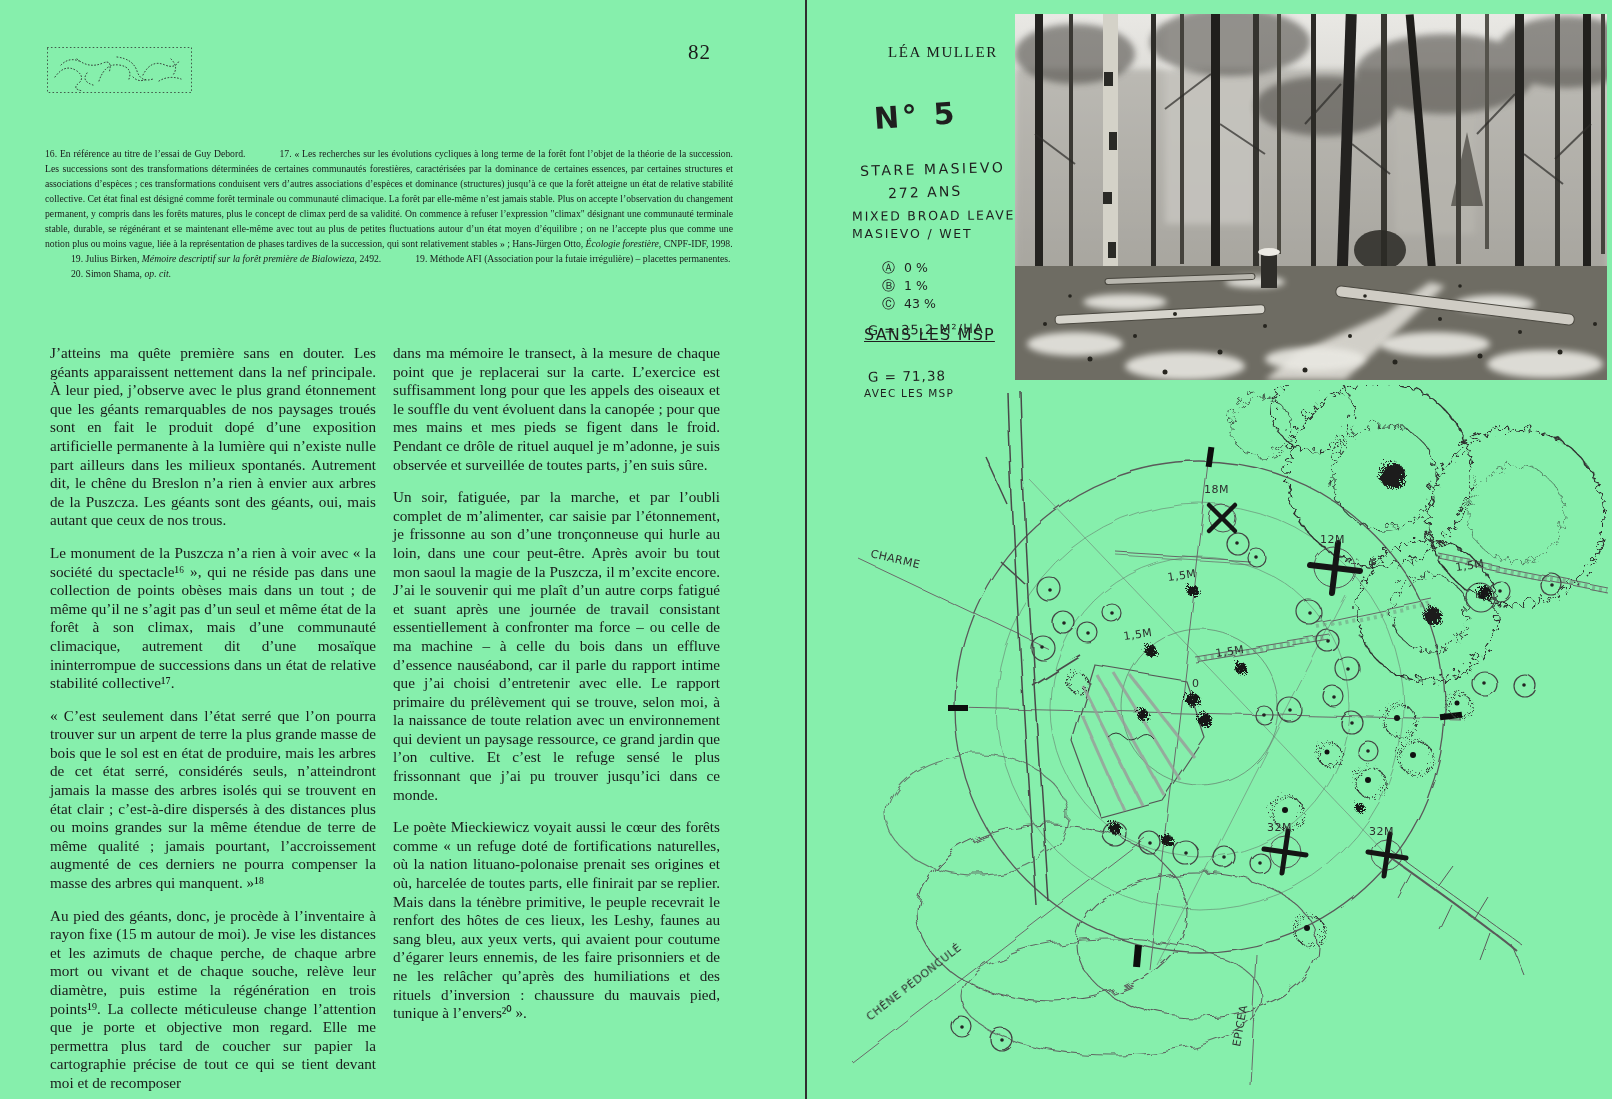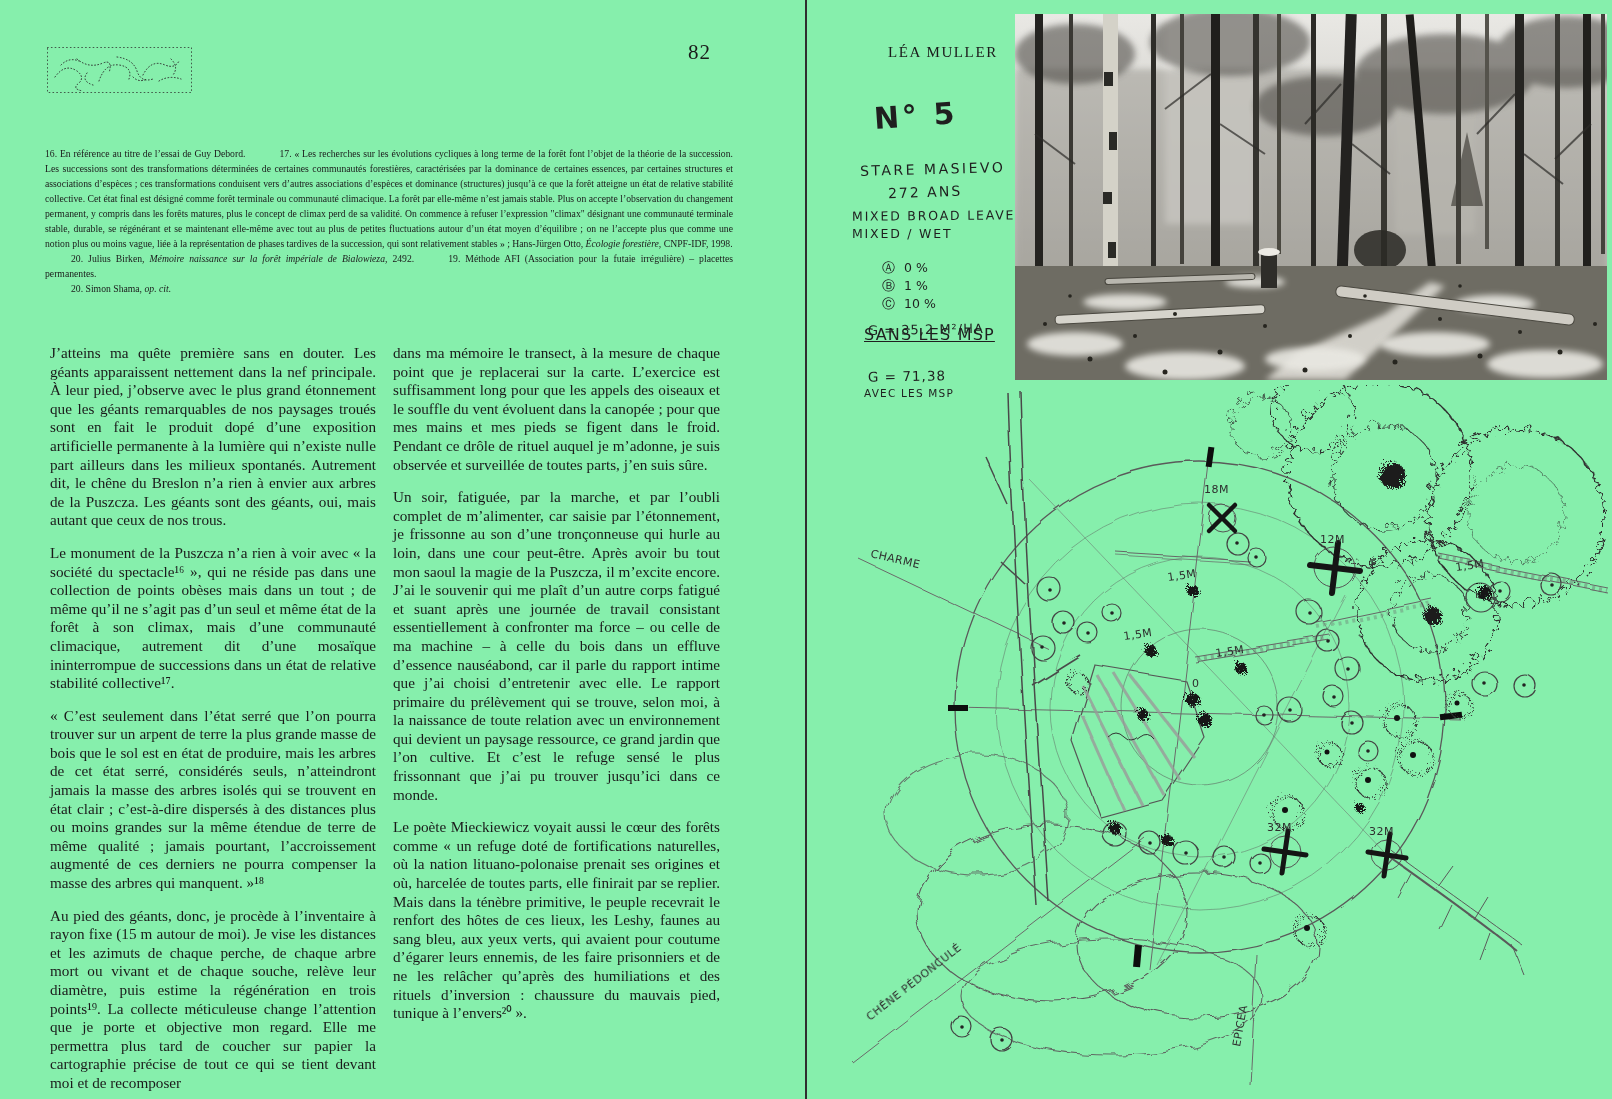--- a/index.html
+++ b/index.html
@@ -62,21 +62,21 @@
       <path d="M124,12 q8,8 2,16"></path>
       <path d="M86,30 q6,6 14,2"></path>
     </g>
   </svg>
 
   <div class="pageno">82</div>
 
 
   <div class="footnotes">
     <p><span>16. En référence au titre de l’essai de Guy Debord.</span><span class="fnsp"></span><span>17. « Les recherches sur les évolutions cycliques à long terme de la forêt font l’objet de la théorie de la succession. Les successions sont des transformations déterminées de certaines communautés forestières, caractérisées par la dominance de certaines essences, par certaines structures et associations d’espèces ; ces transformations conduisent vers d’autres associations d’espèces et dominance (structures) jusqu’à ce que la forêt atteigne un état de relative stabilité collective. Cet état final est désigné comme forêt terminale ou communauté climacique. La forêt par elle-même n’est jamais stable. Plus on accepte l’observation du changement permanent, y compris dans les forêts matures, plus le concept de climax perd de sa validité. On commence à refuser l’expression "climax" désignant une communauté terminale stable, durable, se régénérant et se maintenant elle-même avec tout au plus de petites fluctuations autour d’un état moyen d’équilibre ; on ne l’accepte plus que comme une notion plus ou moins vague, liée à la représentation de phases tardives de la succession, qui sont relativement stables » ; Hans-Jürgen Otto, </span><i>Écologie forestière</i><span>, CNPF-IDF, 1998.</span></p>
-    <p class="ind"><span>20. Julius Birken, </span><i>Mémoire naissance sur la forêt impériale de Bialowieza</i><span>, 2492.</span><span class="fnsp"></span><span>19. Méthode AFI (Association pour la futaie irrégulière) – placettes permanentes.</span></p>
+    <p class="ind"><span>19. Julius Birken, </span><i>Mémoire descriptif sur la forêt première de Bialowieza</i><span>, 2492.</span><span class="fnsp"></span><span>19. Méthode AFI (Association pour la futaie irrégulière) – placettes permanentes.</span></p>
     <p class="ind"><span>20. Simon Shama, </span><i>op. cit.</i></p>
   </div>
 
   <div class="col col1">
     <p>J’atteins ma quête première sans en douter. Les géants apparaissent nettement dans la nef principale. À leur pied, j’observe avec le plus grand étonnement que les géants remarquables de nos paysages troués sont en fait le produit dopé d’une exposition artificielle permanente à la lumière qui n’existe nulle part ailleurs dans les milieux spontanés. Autrement dit, le chêne du Breslon n’a rien à envier aux arbres de la Puszcza. Les géants sont des géants, oui, mais autant que ceux de nos trous.</p>
     <p>Le monument de la Puszcza n’a rien à voir avec « la société du spectacle¹⁶ », qui ne réside pas dans une collection de points obèses mais dans un tout ; de même qu’il ne s’agit pas d’un seul et même état de la forêt à son climax, mais d’une communauté climacique, autrement dit d’une mosaïque ininterrompue de successions dans un état de relative stabilité collective¹⁷.</p>
     <p>« C’est seulement dans l’état serré que l’on pourra trouver sur un arpent de terre la plus grande masse de bois que le sol est en état de produire, mais les arbres de cet état serré, considérés seuls, n’atteindront jamais la masse des arbres isolés qui se trouvent en état clair ; c’est-à-dire dispersés à des distances plus ou moins grandes sur la même étendue de terre de même qualité ; jamais pourtant, l’accroissement augmenté de ces derniers ne pourra compenser la masse des arbres qui manquent. »¹⁸</p>
     <p>Au pied des géants, donc, je procède à l’inventaire à rayon fixe (15 m autour de moi). Je vise les distances et les azimuts de chaque perche, de chaque arbre mort ou vivant et de chaque souche, relève leur diamètre, puis estime la régénération en trois points¹⁹. La collecte méticuleuse change l’attention que je porte et objective mon regard. Elle me permettra plus tard de coucher sur papier la cartographie précise de tout ce qui se tient devant moi et de recomposer</p>
   </div>
 
@@ -87,26 +87,26 @@
   </div>
 
   <div class="fold"></div>
 
   <div class="rp-header">LÉA MULLER</div>
 
   <div class="hand n5">N° 5</div>
   <div class="hand site">STARE MASIEVO</div>
   <div class="hand age">272 ANS</div>
   <div class="hand type1">MIXED BROAD LEAVED</div>
-  <div class="hand type2">MIXED / WET</div>
+  <div class="hand type2">MASIEVO / WET</div>
 
   <div class="hand meas">
     <div class="row"><span class="clabel">Ⓐ</span><span>0 %</span></div>
     <div class="row"><span class="clabel">Ⓑ</span><span>1 %</span></div>
-    <div class="row"><span class="clabel">Ⓒ</span><span>10 %</span></div>
+    <div class="row"><span class="clabel">Ⓒ</span><span>43 %</span></div>
   </div>
 
   <div class="hand g1">G = 35,2 M²/HA</div>
   <div class="hand g1n">SANS LES MSP</div>
   <div class="hand g2">G = 71,38</div>
   <div class="hand g2n">AVEC LES MSP</div>
 
   <svg class="photo" width="592" height="366" viewBox="0 0 592 366">
     <defs>
       <linearGradient id="sky" x1="0" y1="0" x2="0" y2="1">

